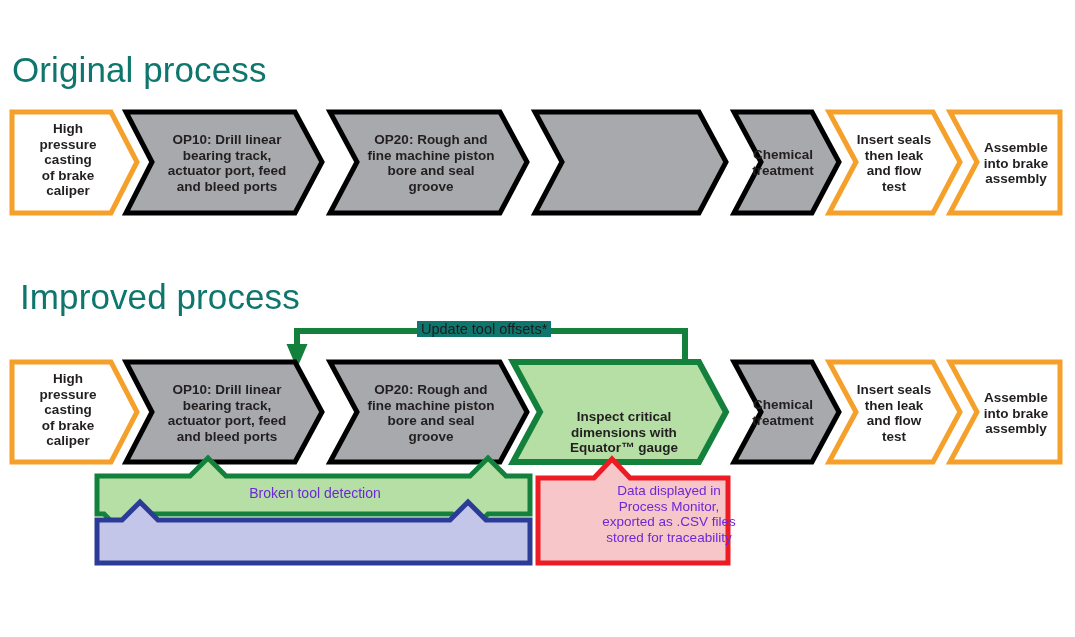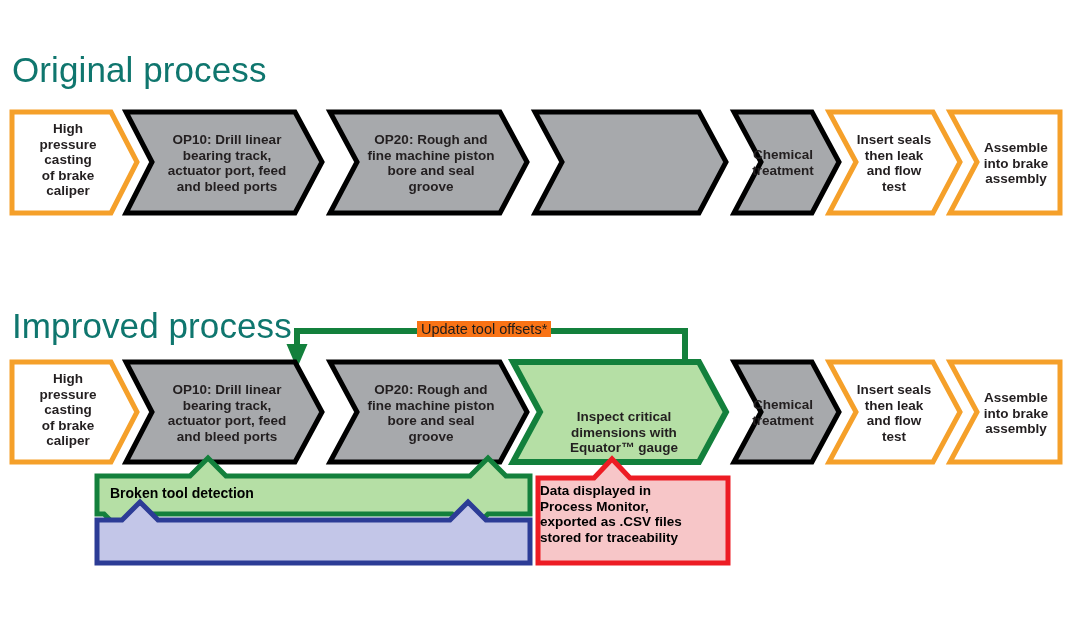--- a/index.html
+++ b/index.html
@@ -12,52 +12,52 @@
   }
   #stage{position:absolute;left:0;top:0;width:1075px;height:637px;}
   .title{
     position:absolute;
     font-size:35px;
     color:#0f766e;
     letter-spacing:0.1px;
     white-space:nowrap;
   }
   #title-original{left:12px;top:50px;}
-  #title-improved{left:12px;top:277px;margin-top:29px;}
+  #title-improved{left:20px;top:277px;}
 
   svg.layer{position:absolute;left:0;top:0;width:1075px;height:637px;overflow:visible;}
 
   .chev-label{
     position:absolute;
     text-align:center;
     color:#231f20;
     font-size:13.5px;
     line-height:15.5px;
     font-weight:bold;
     white-space:pre-line;
     pointer-events:none;
   }
   .box-label{
     position:absolute;
-    text-align:left;
-    color:#000000;
+    text-align:center;
+    color:#6d28d9;
     font-size:14px;
     line-height:16px;
-    font-weight:bold;
+    font-weight:normal;
     white-space:pre-line;
     pointer-events:none;
   }
   .box-label.red{font-size:13.5px;line-height:15.5px;}
   .arrow-label{
     position:absolute;
     color:#1b1b1b;
     font-size:14.5px;
     font-weight:normal;
     white-space:nowrap;
-    background:#f97316;
+    background:#0f766e;
     padding:0 4px;
   }
 </style>
 </head>
 <body>
 
 <div id="stage">
 
   <div class="title" id="title-original">Original process</div>
   <div class="title" id="title-improved">Improved process</div>
@@ -153,18 +153,18 @@
   <svg class="layer" id="svg-callouts">
 
     <polygon points="97,476 190,476 208,458 226,476 470,476 488,458 506,476 530,476 530,514 488,514 470,532 452,514 140,514 122,532 104,514 97,514" fill="#B5DFA5" stroke="#13803C" stroke-width="5"></polygon>
 
     <polygon points="97,520 122,520 140,502 158,520 450,520 468,502 486,520 530,520 530,563 97,563" fill="#C3C6E8" stroke="#2C3C96" stroke-width="5"></polygon>
 
     <polygon points="538,478 594,478 612,459 630,478 728,478 728,563 538,563" fill="#F7C6C8" stroke="#ED1C24" stroke-width="5"></polygon>
   </svg>
 
   <div class="box-label" style="left:110px;top:485px;width:410px;">Broken tool detection</div>
-  <div class="box-label red" style="left:540px;top:483px;width:194px;">Data displayed in
+  <div class="box-label red" style="left:572px;top:483px;width:194px;">Data displayed in
 Process Monitor,
 exported as .CSV files
 stored for traceability</div>
 
 </div>
 
 </body></html>

